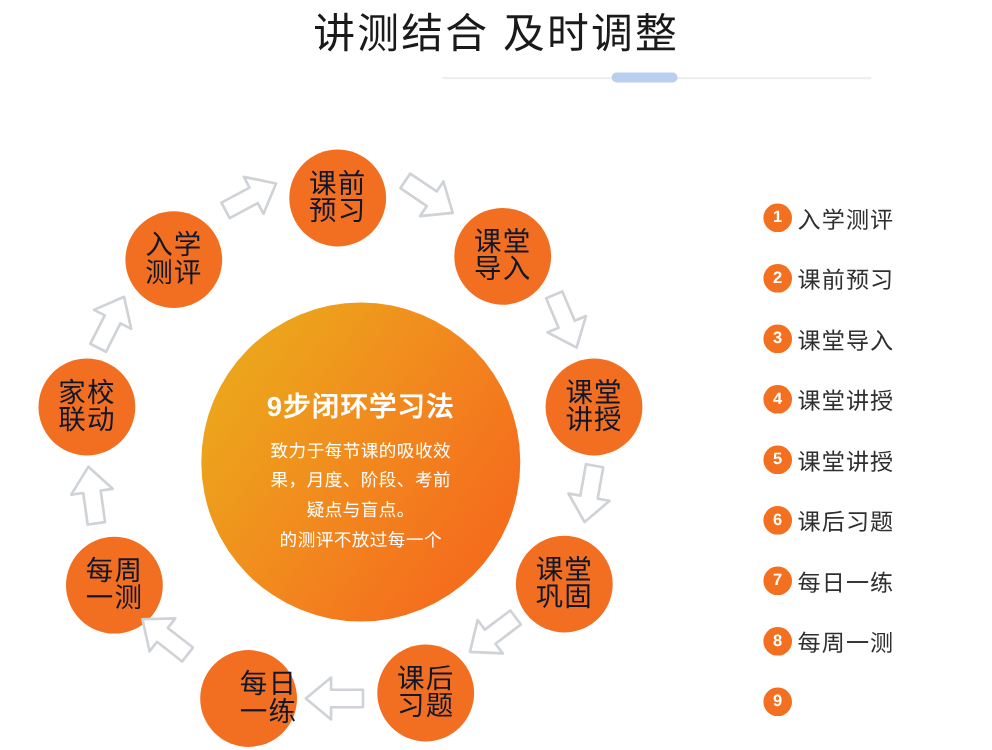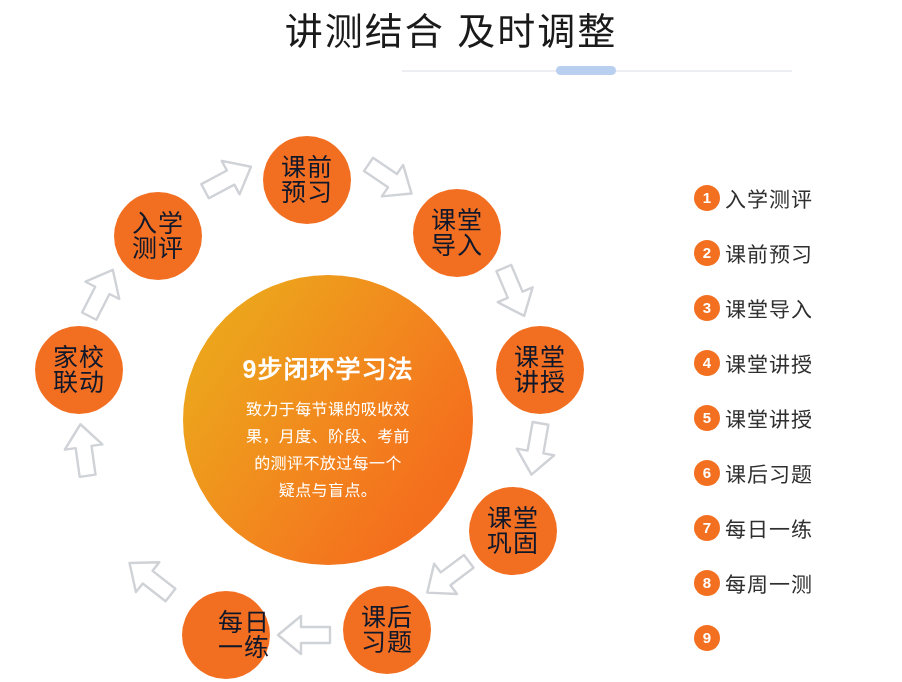--- a/index.html
+++ b/index.html
@@ -170,22 +170,22 @@
 <div class="title-rule"></div>
 <div class="title-rule-pill"></div>
 
 <div class="diagram">
 
   <div class="hub">
     <div class="hub-title">9步闭环学习法</div>
     <div class="hub-body">
       <div>致力于每节课的吸收效</div>
       <div>果，月度、阶段、考前</div>
+      <div>疑点与盲点。</div>
       <div>的测评不放过每一个</div>
-      <div>疑点与盲点。</div>
     </div>
   </div>
 
   <div class="node" style="left:114px; top:97px;">
     <span class="node-line">入学</span>
     <span class="node-line">测评</span>
   </div>
 
   <div class="node" style="left:263px; top:41px;">
     <span class="node-line">课前</span>
@@ -210,20 +210,24 @@
   <div class="node" style="left:343px; top:491px;">
     <span class="node-line">课后</span>
     <span class="node-line">习题</span>
   </div>
 
   <div class="node" style="left:182px; top:496px;align-items:flex-end;">
     <span class="node-line">每日</span>
     <span class="node-line">一练</span>
   </div>
 
+  <div class="node" style="left:60px; top:393px;">
+    <span class="node-line">每周</span>
+    <span class="node-line">一测</span>
+  </div>
 
   <div class="node" style="left:35px; top:231px;">
     <span class="node-line">家校</span>
     <span class="node-line">联动</span>
   </div>
 
   <div class="arrow" style="left:200px; top:62px; transform: rotate(-28deg);">
     <svg viewBox="0 0 56 44" preserveAspectRatio="none">
         <path d="M2 14 L31 14 L31 3 L54 22 L31 41 L31 30 L2 30 Z"></path>
       </svg>

